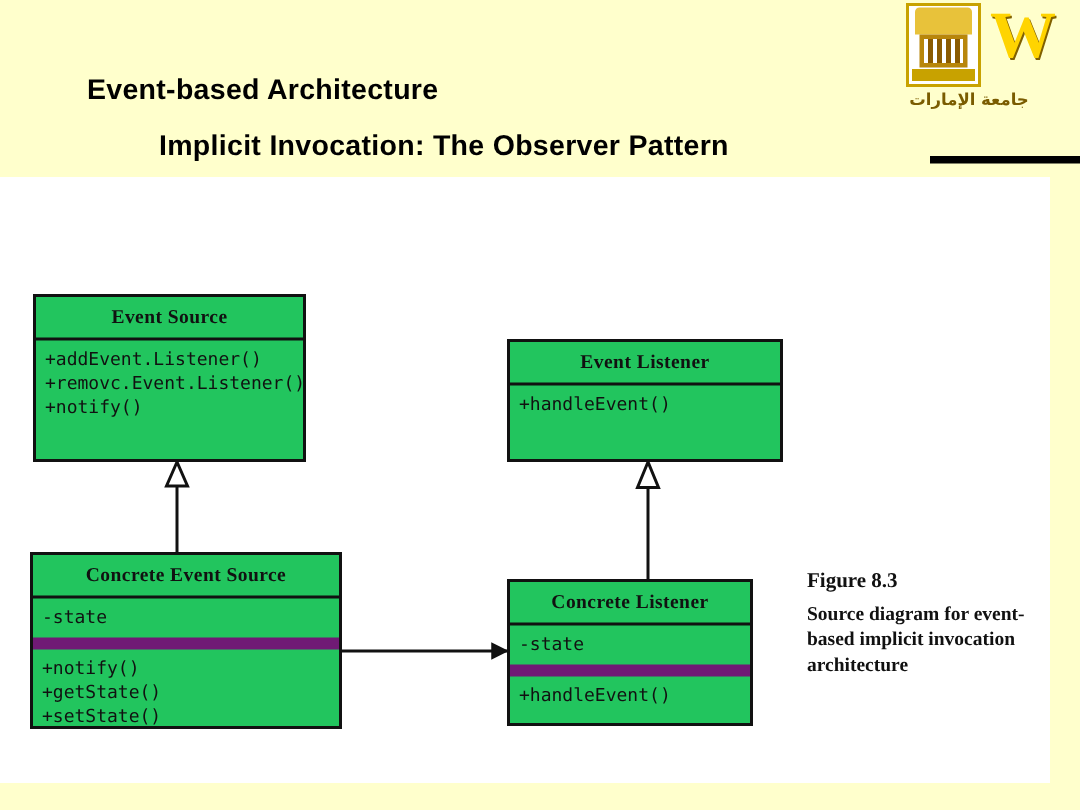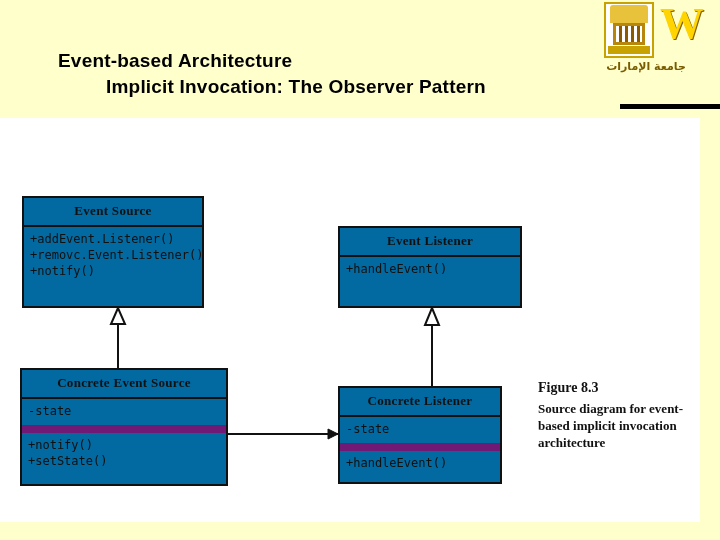--- a/index.html
+++ b/index.html
@@ -17,21 +17,21 @@
   .title-block{
     position:absolute;left:58px;top:50px;
     color:#000;
   }
   .title-line1{
     font-size:19px;font-weight:bold;letter-spacing:0.2px;
     line-height:22px;
   }
   .title-line2{
     font-size:19px;font-weight:bold;letter-spacing:0.2px;
-    line-height:22px;margin-left:48px;margin-top:4px;
+    line-height:22px;margin-left:48px;margin-top:15px;
   }
   
   .logo-crest{
     position:absolute;left:604px;top:2px;width:52px;height:60px;
   }
   .crest-frame{
     position:absolute;left:0;top:0;width:50px;height:56px;
     border:2px solid #c8a200;background:#ffffff;
     box-sizing:border-box;
   }
@@ -70,21 +70,21 @@
   }
   
   .canvas{
     position:absolute;left:0;top:118px;width:700px;height:404px;
     background:#ffffff;
   }
   
   .umlbox{
     position:absolute;
     border:2px solid #111;
-    background:#0369a1;
+    background:#22c55e;
     box-sizing:border-box;
   }
   .umlbox .cls-name{
     text-align:center;
     font-family:"Liberation Serif", serif;
     font-weight:bold;
     font-size:13px;
     color:#111;
     padding:5px 0 6px 0;
     border-bottom:2px solid #111;
@@ -173,20 +173,21 @@
     </div>
   </div>
 
   <div class="umlbox" id="box-concrete-event-source">
     <div class="cls-name">Concrete Event Source</div>
     <div class="members compartmented">
       <div>-state</div>
     </div>
     <div class="members">
       <div>+notify()</div>
+      <div>+getState()</div>
       <div>+setState()</div>
     </div>
   </div>
 
   <div class="umlbox" id="box-concrete-listener">
     <div class="cls-name">Concrete Listener</div>
     <div class="members compartmented">
       <div>-state</div>
     </div>
     <div class="members">

